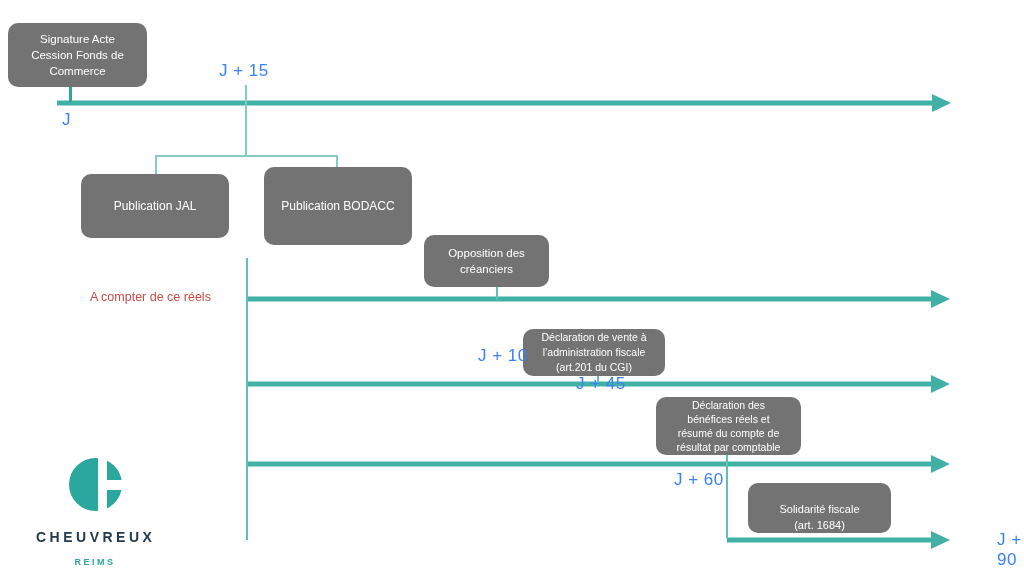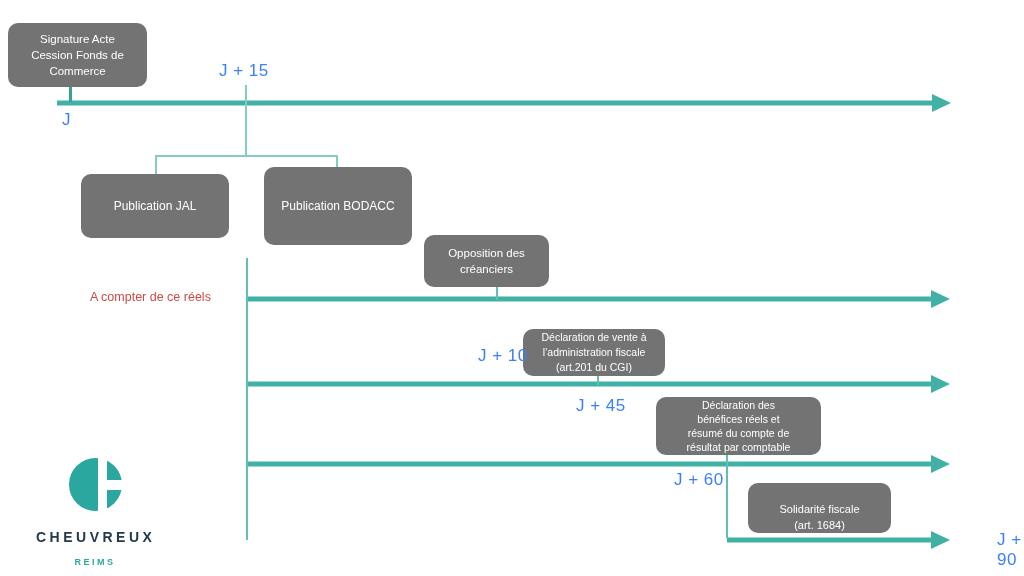--- a/index.html
+++ b/index.html
@@ -94,35 +94,35 @@
   </div>
   <div class="box" style="left:424px; top:235px; width:125px; height:52px;">
     <span class="box-label">Opposition des
 créanciers</span>
   </div>
   <div class="box" style="left:523px; top:329px; width:142px; height:47px; font-size:10.5px;">
     <span class="box-label">Déclaration de vente à
 l’administration fiscale
 (art.201 du CGI)</span>
   </div>
-  <div class="box" style="left:656px; top:397px; width:165px; height:58px; font-size:10.5px; line-height:1.35;">
+  <div class="box" style="left:656px; top:397px; width:145px; height:58px; font-size:10.5px; line-height:1.35;">
     <span class="box-label">Déclaration des
 bénéfices réels et
 résumé du compte de
 résultat par comptable</span>
   </div>
   <div class="box" style="left:748px; top:483px; width:143px; height:50px; font-size:11px;align-items:flex-end;">
     <span class="box-label">Solidarité fiscale
 (art. 1684)</span>
   </div>
 
   <div class="milestone" style="left:62px;  top:110px;">J</div>
   <div class="milestone" style="left:219px; top:61px;">J + 15</div>
   <div class="milestone" style="left:478px; top:304px;margin-top:42px;">J + 10</div>
-  <div class="milestone" style="left:576px; top:396px;text-align:right;">J + 45</div>
+  <div class="milestone" style="left:576px; top:374px;text-align:right;">J + 45</div>
   <div class="milestone" style="left:674px; top:470px;">J + 60</div>
   <div class="milestone" style="left:957px; top:530px;margin-left:40px;">J + 90</div>
 
   <div class="note" style="left:90px; top:290px;">A compter de ce réels</div>
 
   <div class="logo">
     <svg class="mark" viewBox="0 0 53 53" aria-hidden="true">
       <circle cx="26.5" cy="26.5" r="26.5" fill="#2aa79f"></circle>
       <rect x="29" y="0" width="9" height="53" fill="#ffffff"></rect>
       <rect x="29" y="22" width="24" height="10" fill="#ffffff"></rect>

